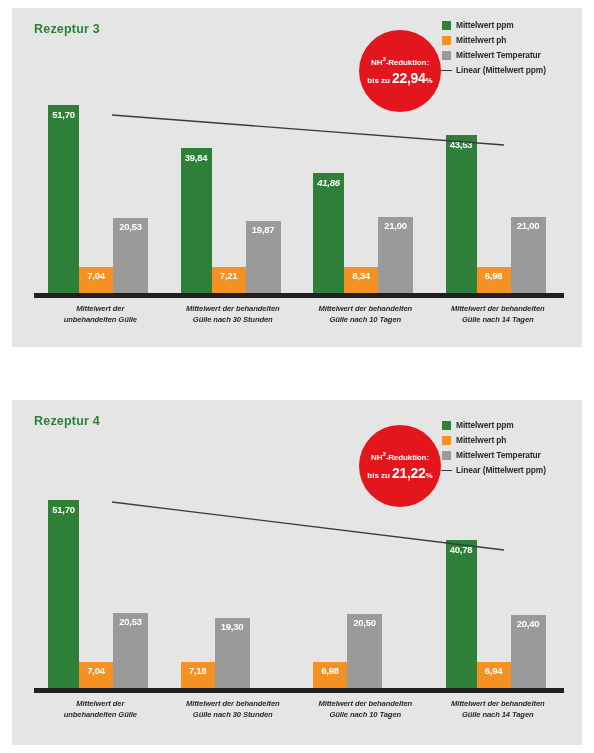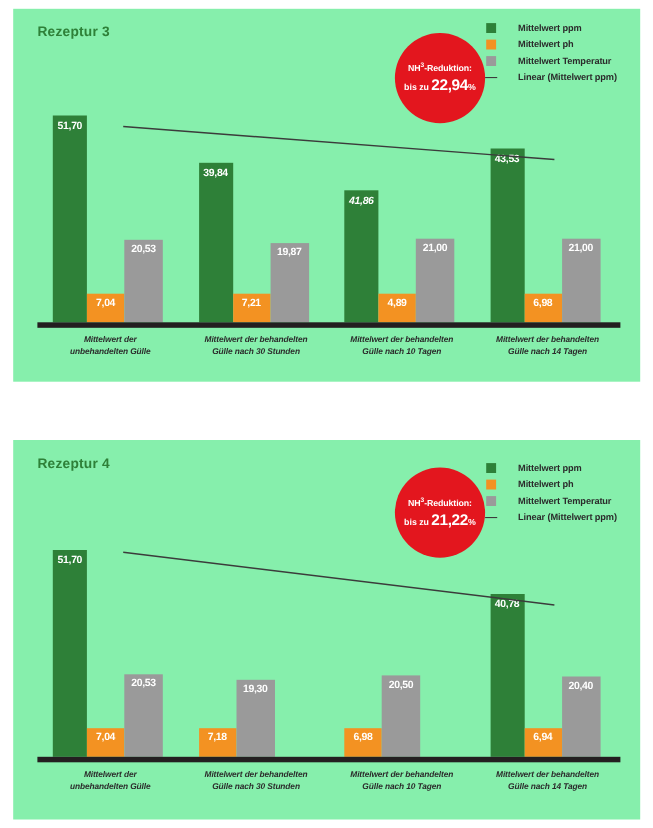--- a/index.html
+++ b/index.html
@@ -12,21 +12,21 @@
     position: relative;
     width: 594px;
     height: 753px;
     background: #ffffff;
     overflow: hidden;
   }
   .panel {
     position: absolute;
     left: 12px;
     width: 570px;
-    background: #86efac;
+    background: #e5e5e5;
   }
   #panel-1 { top: 8px;   height: 339px; }
   #panel-2 { top: 400px; height: 345px; }
 
   .panel-title {
     position: absolute;
     left: 22px;
     top: 14px;
     font-size: 12.5px;
     font-weight: bold;
@@ -39,21 +39,20 @@
     position: absolute;
     right: 10px;
     top: 10px;
     width: 130px;
   }
   .legend-row {
     display: flex;
     align-items: center;
     height: 14px;
     margin-bottom: 1px;
-    gap: 15px;
   }
   .legend-swatch {
     width: 9px;
     height: 9px;
     margin-right: 5px;
     flex: 0 0 auto;
   }
   .legend-line {
     width: 9px;
     height: 9px;
@@ -252,21 +251,21 @@
               </div>
           </div>
         </div>
 
         <div class="group">
           <div class="bars">
             <div class="bar bar-ppm" style="height:120px;font-style:italic;">
                 <span class="bar-value">41,86</span>
               </div>
             <div class="bar bar-ph" style="height:26px;">
-                <span class="bar-value">4,89</span>
+                <span class="bar-value">8,34</span>
               </div>
             <div class="bar bar-temp" style="height:76px;">
                 <span class="bar-value">21,00</span>
               </div>
           </div>
         </div>
 
         <div class="group">
           <div class="bars">
             <div class="bar bar-ppm" style="height:158px;">

